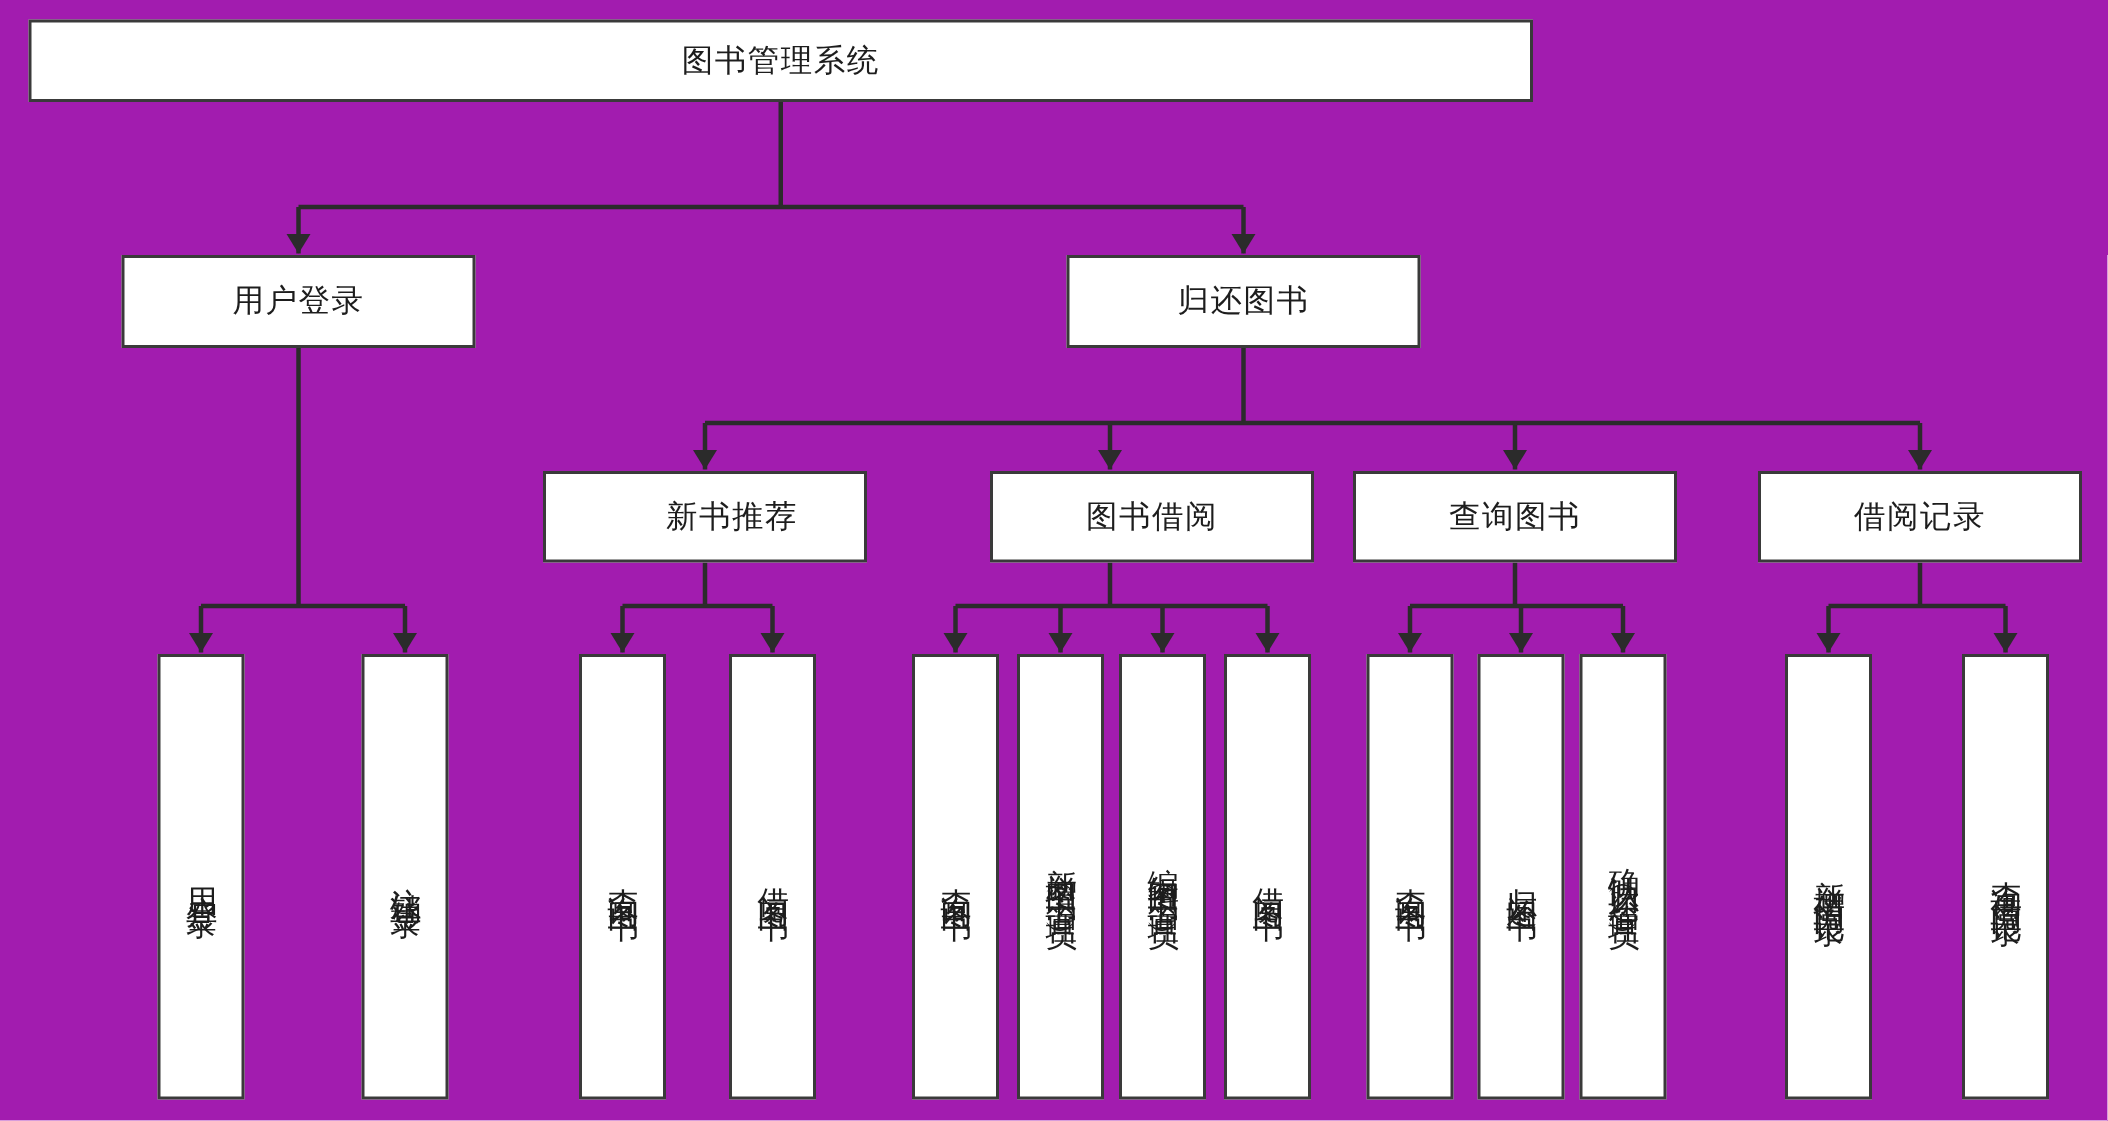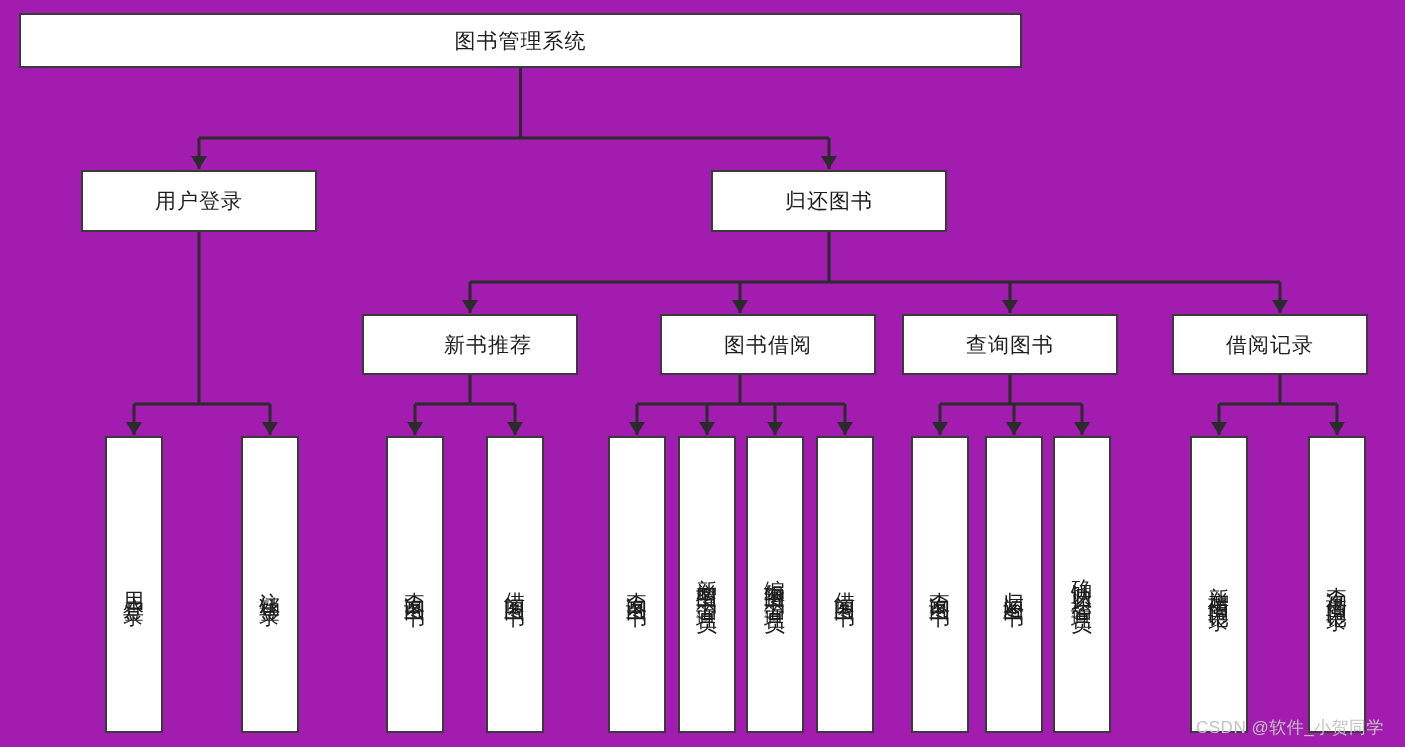--- a/index.html
+++ b/index.html
@@ -142,21 +142,21 @@
       </div>
       <div class="node horiz" style="left: 362px; top: 314px; width: 216px; height: 61px; padding-left: 36px;">
         <span class="label">新书推荐</span>
       </div>
       <div class="node horiz" style="left: 632px; top: 314px; width: 216px; height: 61px; margin-left: 28px;">
         <span class="label">图书借阅</span>
       </div>
       <div class="node horiz" style="left: 902px; top: 314px; width: 216px; height: 61px;">
         <span class="label">查询图书</span>
       </div>
-      <div class="node horiz" style="left: 1172px; top: 314px; width: 196px; height: 61px;">
+      <div class="node horiz" style="left: 1172px; top: 314px; width: 216px; height: 61px;">
         <span class="label">借阅记录</span>
       </div>
       <div class="node vert" style="left: 105px; top: 436px; width: 58px; height: 297px;">
         <span class="label">用户登录</span>
       </div>
       <div class="node vert" style="left: 241px; top: 436px; width: 58px; height: 297px;">
         <span class="label">注销登录</span>
       </div>
       <div class="node vert" style="left: 386px; top: 436px; width: 58px; height: 297px;">
         <span class="label">查询图书</span>
@@ -186,14 +186,13 @@
         <span class="label">确认归还（管理员）</span>
       </div>
       <div class="node vert" style="left: 1190px; top: 436px; width: 58px; height: 297px;">
         <span class="label">新增借阅记录</span>
       </div>
       <div class="node vert" style="left: 1308px; top: 436px; width: 58px; height: 297px;">
         <span class="label">查询借阅记录</span>
       </div>
     </div>
 
-  <div class="watermark" style="left: 1196px; top: 716px;">CSDN @软件_小贺同学</div>
 </div>
 
 </body></html>

